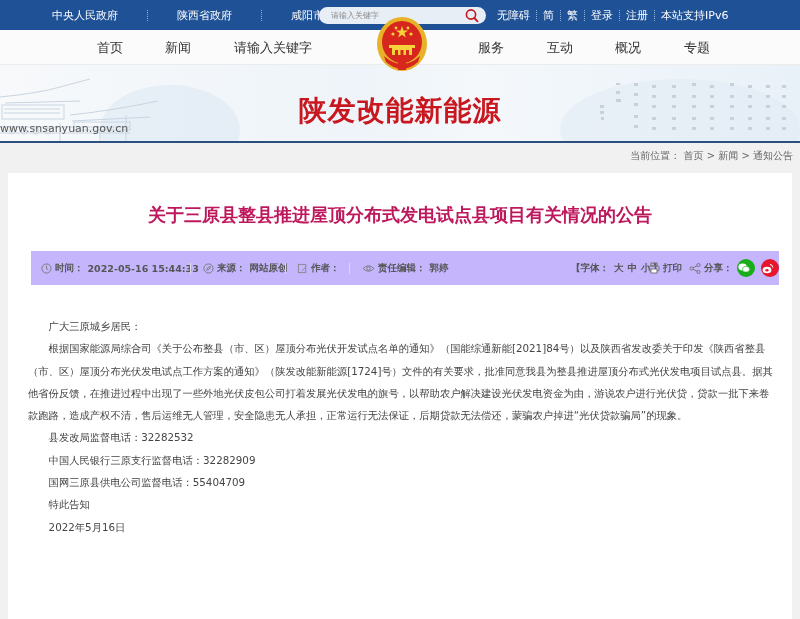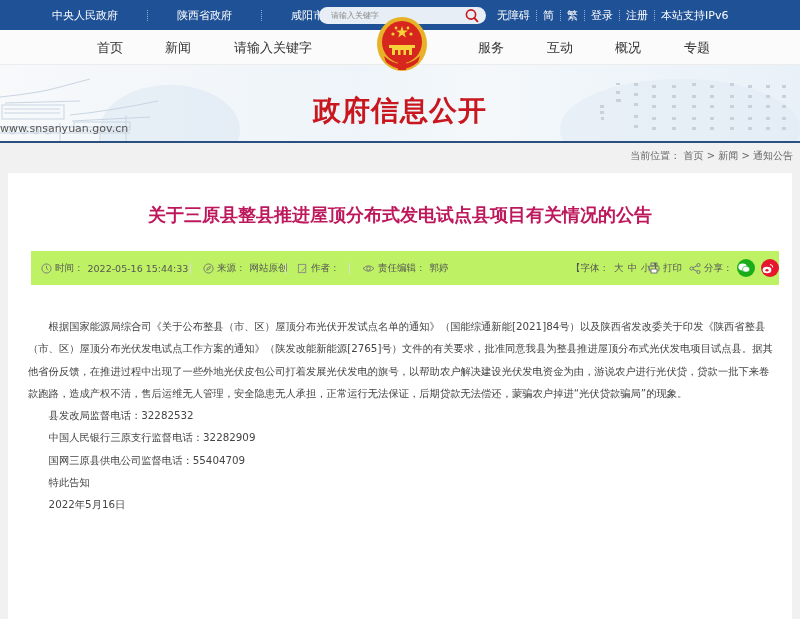--- a/index.html
+++ b/index.html
@@ -24,21 +24,21 @@
     .calligraphy { position: absolute; left: 580px; top: 8px; width: 210px; height: 66px; }
     .emblem { position: absolute; left: 374px; top: 10px; width: 56px; height: 60px; }
     .site-title { position: absolute; left: 0; width: 800px; top: 92px; text-align: center; font-size: 28px; font-weight: bold; color: #c8171e; letter-spacing: 1px; font-family: "DejaVu Serif", serif; }
     .site-url { position: absolute; left: 0; width: 800px; top: 122px; font-size: 11px; color: #555; }
 
     .breadcrumb { position: absolute; right: 7px; top: 149px; font-size: 10px; color: #666; white-space: nowrap; margin-left: 43px; }
     .breadcrumb .bc { cursor: pointer; }
 
     .article { position: absolute; left: 8px; top: 173px; width: 784px; height: 446px; background: #fff; }
     .article-title { position: absolute; left: 0; top: 30px; width: 784px; text-align: center; font-size: 18px; font-weight: bold; color: #be185d; }
-    .meta { position: absolute; left: 23px; top: 78px; width: 748px; height: 34px; background: #bef264; font-size: 9.5px; color: #555; }
+    .meta { position: absolute; left: 23px; top: 78px; width: 748px; height: 34px; background: #c4b5fd; font-size: 9.5px; color: #555; font-weight: bold; }
     .meta .mi { position: absolute; top: 0; height: 34px; display: flex; align-items: center; white-space: nowrap; }
     .meta .msep { position: absolute; top: 12px; width: 1px; height: 11px; background: #dcdcdc; }
     .meta svg { margin-right: 3px; }
     .share-btn { width: 18px; height: 18px; border-radius: 50%; display: inline-flex; align-items: center; justify-content: center; cursor: pointer; margin-left: 6px; }
     .body-text { position: absolute; left: 20px; top: 142px; width: 748px; font-size: 10.3px; color: #444; line-height: 22.3px; }
     .body-text p { text-indent: 2em; margin: 0; }
     .body-text p.noind { text-indent: 2em; }
   </style>
 </head>
 <body>
@@ -173,21 +173,21 @@
     <circle cx="34" cy="14" r="1.4" fill="#f6d23b"></circle>
   <rect x="15" y="31" width="26" height="3" fill="#f6d23b"></rect>
   <rect x="18" y="34" width="20" height="7" fill="#f6d23b"></rect>
   <rect x="21" y="36" width="3" height="5" fill="#d7261e"></rect>
     <rect x="26.5" y="36" width="3" height="5" fill="#d7261e"></rect>
     <rect x="32" y="36" width="3" height="5" fill="#d7261e"></rect>
   <path d="M10 42 Q28 58 46 42 L44 48 Q28 62 12 48 Z" fill="#d7261e"></path>
   <rect x="24" y="48" width="8" height="8" fill="#d7261e"></rect>
 </svg>
 
-<div class="site-title">政府信息公开</div>
+<div class="site-title">陕发改能新能源</div>
 <div class="site-url">www.snsanyuan.gov.cn</div>
 
 <div class="breadcrumb">
   <span>当前位置：</span>
   <span class="bc">首页</span>
   <span> &gt; </span>
   <span class="bc">新闻</span>
   <span> &gt; </span>
   <span class="bc">通知公告</span>
 </div>
@@ -264,20 +264,21 @@
         <svg width="12" height="11" viewBox="0 0 12 11">
             <ellipse cx="5" cy="7" rx="4.4" ry="3.2" fill="#fff"></ellipse>
             <ellipse cx="5" cy="7.3" rx="1.6" ry="1.2" fill="#e6162d"></ellipse>
             <path d="M8 1.5 A3 3 0 0 1 10.8 4.5" fill="none" stroke="#fff" stroke-width="1"></path>
           </svg>
       </span>
     </div>
   </div>
 
   <div class="body-text">
-    <p>根据国家能源局综合司《关于公布整县（市、区）屋顶分布光伏开发试点名单的通知》（国能综通新能[2021]84号）以及陕西省发改委关于印发《陕西省整县（市、区）屋顶分布光伏发电试点工作方案的通知》（陕发改能新能源[2765]号）文件的有关要求，批准同意我县为整县推进屋顶分布式光伏发电项目试点县。据其他省份反馈，在推进过程中出现了一些外地光伏皮包公司打着发展光伏发电的旗号，以帮助农户解决建设光伏发电资金为由，游说农户进行光伏贷，贷款一批下来卷款跑路，造成产权不清，售后运维无人管理，安全隐患无人承担，正常运行无法保证，后期贷款无法偿还，蒙骗农户掉进“光伏贷款骗局”的现象。</p>
+    <p class="noind">广大三原城乡居民：</p>
+    <p>根据国家能源局综合司《关于公布整县（市、区）屋顶分布光伏开发试点名单的通知》（国能综通新能[2021]84号）以及陕西省发改委关于印发《陕西省整县（市、区）屋顶分布光伏发电试点工作方案的通知》（陕发改能新能源[1724]号）文件的有关要求，批准同意我县为整县推进屋顶分布式光伏发电项目试点县。据其他省份反馈，在推进过程中出现了一些外地光伏皮包公司打着发展光伏发电的旗号，以帮助农户解决建设光伏发电资金为由，游说农户进行光伏贷，贷款一批下来卷款跑路，造成产权不清，售后运维无人管理，安全隐患无人承担，正常运行无法保证，后期贷款无法偿还，蒙骗农户掉进“光伏贷款骗局”的现象。</p>
     <p>县发改局监督电话：32282532</p>
     <p>中国人民银行三原支行监督电话：32282909</p>
     <p>国网三原县供电公司监督电话：55404709</p>
     <p>特此告知</p>
     <p>2022年5月16日</p>
   </div>
 </div>
 
 </body></html>

